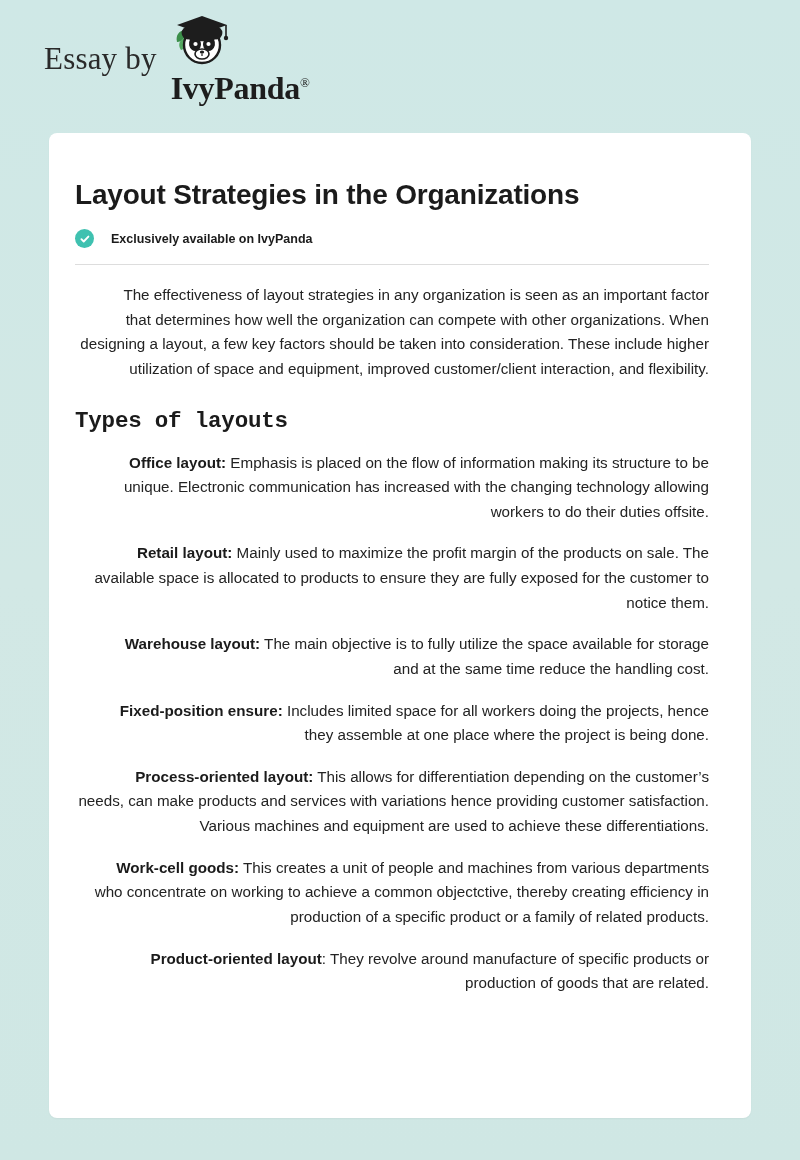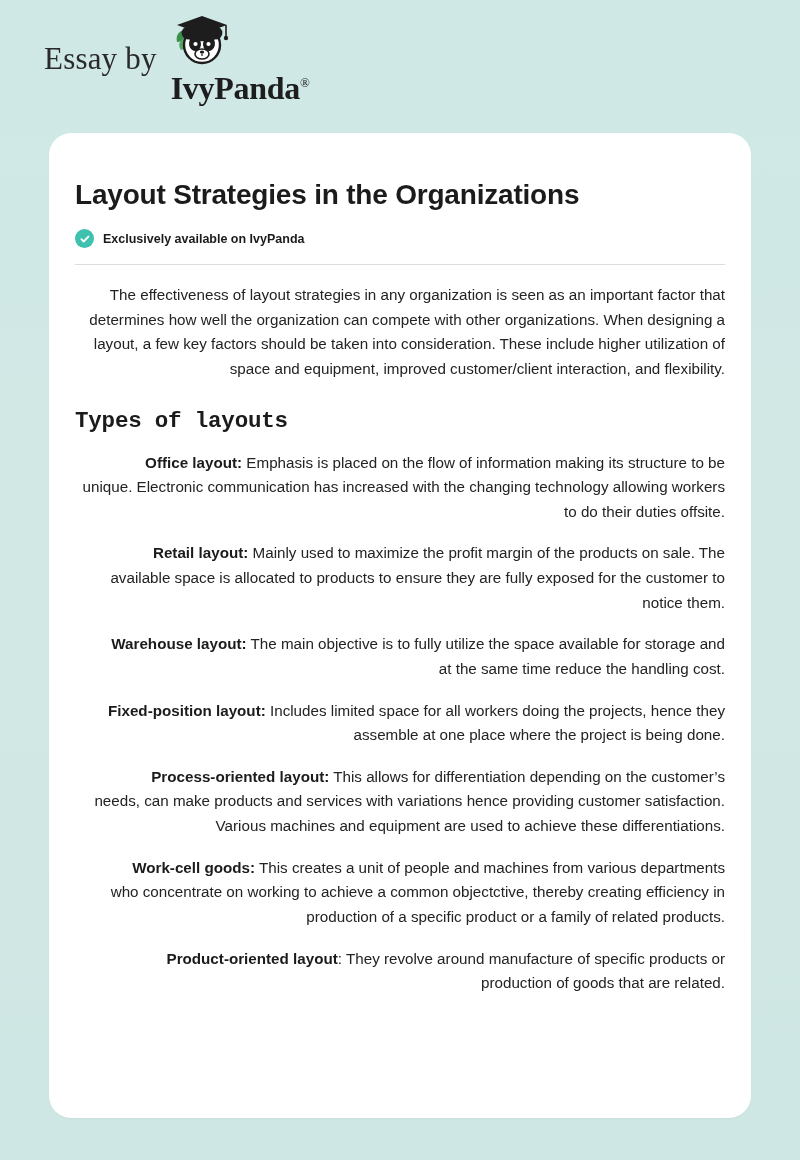--- a/index.html
+++ b/index.html
@@ -61,38 +61,39 @@
     font-weight: normal;
   }
   
   .card {
     position: absolute;
     left: 49px;
     top: 133px;
     width: 702px;
     height: 985px;
     background: #ffffff;
-    border-radius: 22px;
+    border-radius: 8px;
     box-sizing: border-box;
-    padding: 36px 26px 0 26px;
+    padding: 36px 42px 0 26px;
     box-shadow: 0 1px 2px rgba(0,0,0,0.04);
     overflow: hidden;
   }
   .doc-title {
     font-size: 28px;
     font-weight: bold;
     color: #1b1b1b;
     margin: 8px 0 0 0;
     line-height: 1.25;
     letter-spacing: -0.2px;
   }
   .badge-row {
     display: flex;
     align-items: center;
     margin-top: 17px;
+    gap: 8px;
   }
   .check-badge {
     width: 19px;
     height: 19px;
     border-radius: 50%;
     background: #3fc1b0;
     display: inline-flex;
     align-items: center;
     justify-content: center;
     margin-right: 9px;
@@ -187,21 +188,21 @@
     <p class="body">The effectiveness of layout strategies in any organization is seen as an important factor that determines how well the organization can compete with other organizations. When designing a layout, a few key factors should be taken into consideration. These include higher utilization of space and equipment, improved customer/client interaction, and flexibility.</p>
 
     <h2 class="section">Types of layouts</h2>
 
     <p class="body"><span class="lead">Office layout:</span><span> Emphasis is placed on the flow of information making its structure to be unique. Electronic communication has increased with the changing technology allowing workers to do their duties offsite.</span></p>
 
     <p class="body"><span class="lead">Retail layout:</span><span> Mainly used to maximize the profit margin of the products on sale. The available space is allocated to products to ensure they are fully exposed for the customer to notice them.</span></p>
 
     <p class="body"><span class="lead">Warehouse layout:</span><span> The main objective is to fully utilize the space available for storage and at the same time reduce the handling cost.</span></p>
 
-    <p class="body"><span class="lead">Fixed-position layout:</span><span> Includes limited space for all workers doing the projects, hence they assemble at one place where the project is being done.</span></p>
+    <p class="body"><span class="lead">Fixed-position ensure:</span><span> Includes limited space for all workers doing the projects, hence they assemble at one place where the project is being done.</span></p>
 
     <p class="body"><span class="lead">Process-oriented layout:</span><span> This allows for differentiation depending on the customer’s needs, can make products and services with variations hence providing customer satisfaction. Various machines and equipment are used to achieve these differentiations.</span></p>
 
     <p class="body"><span class="lead">Work-cell goods:</span><span> This creates a unit of people and machines from various departments who concentrate on working to achieve a common objectctive, thereby creating efficiency in production of a specific product or a family of related products.</span></p>
 
     <p class="body"><span class="lead">Product-oriented layout</span><span>: They revolve around manufacture of specific products or production of goods that are related.</span></p>
 
   </div>
 </div>
 

